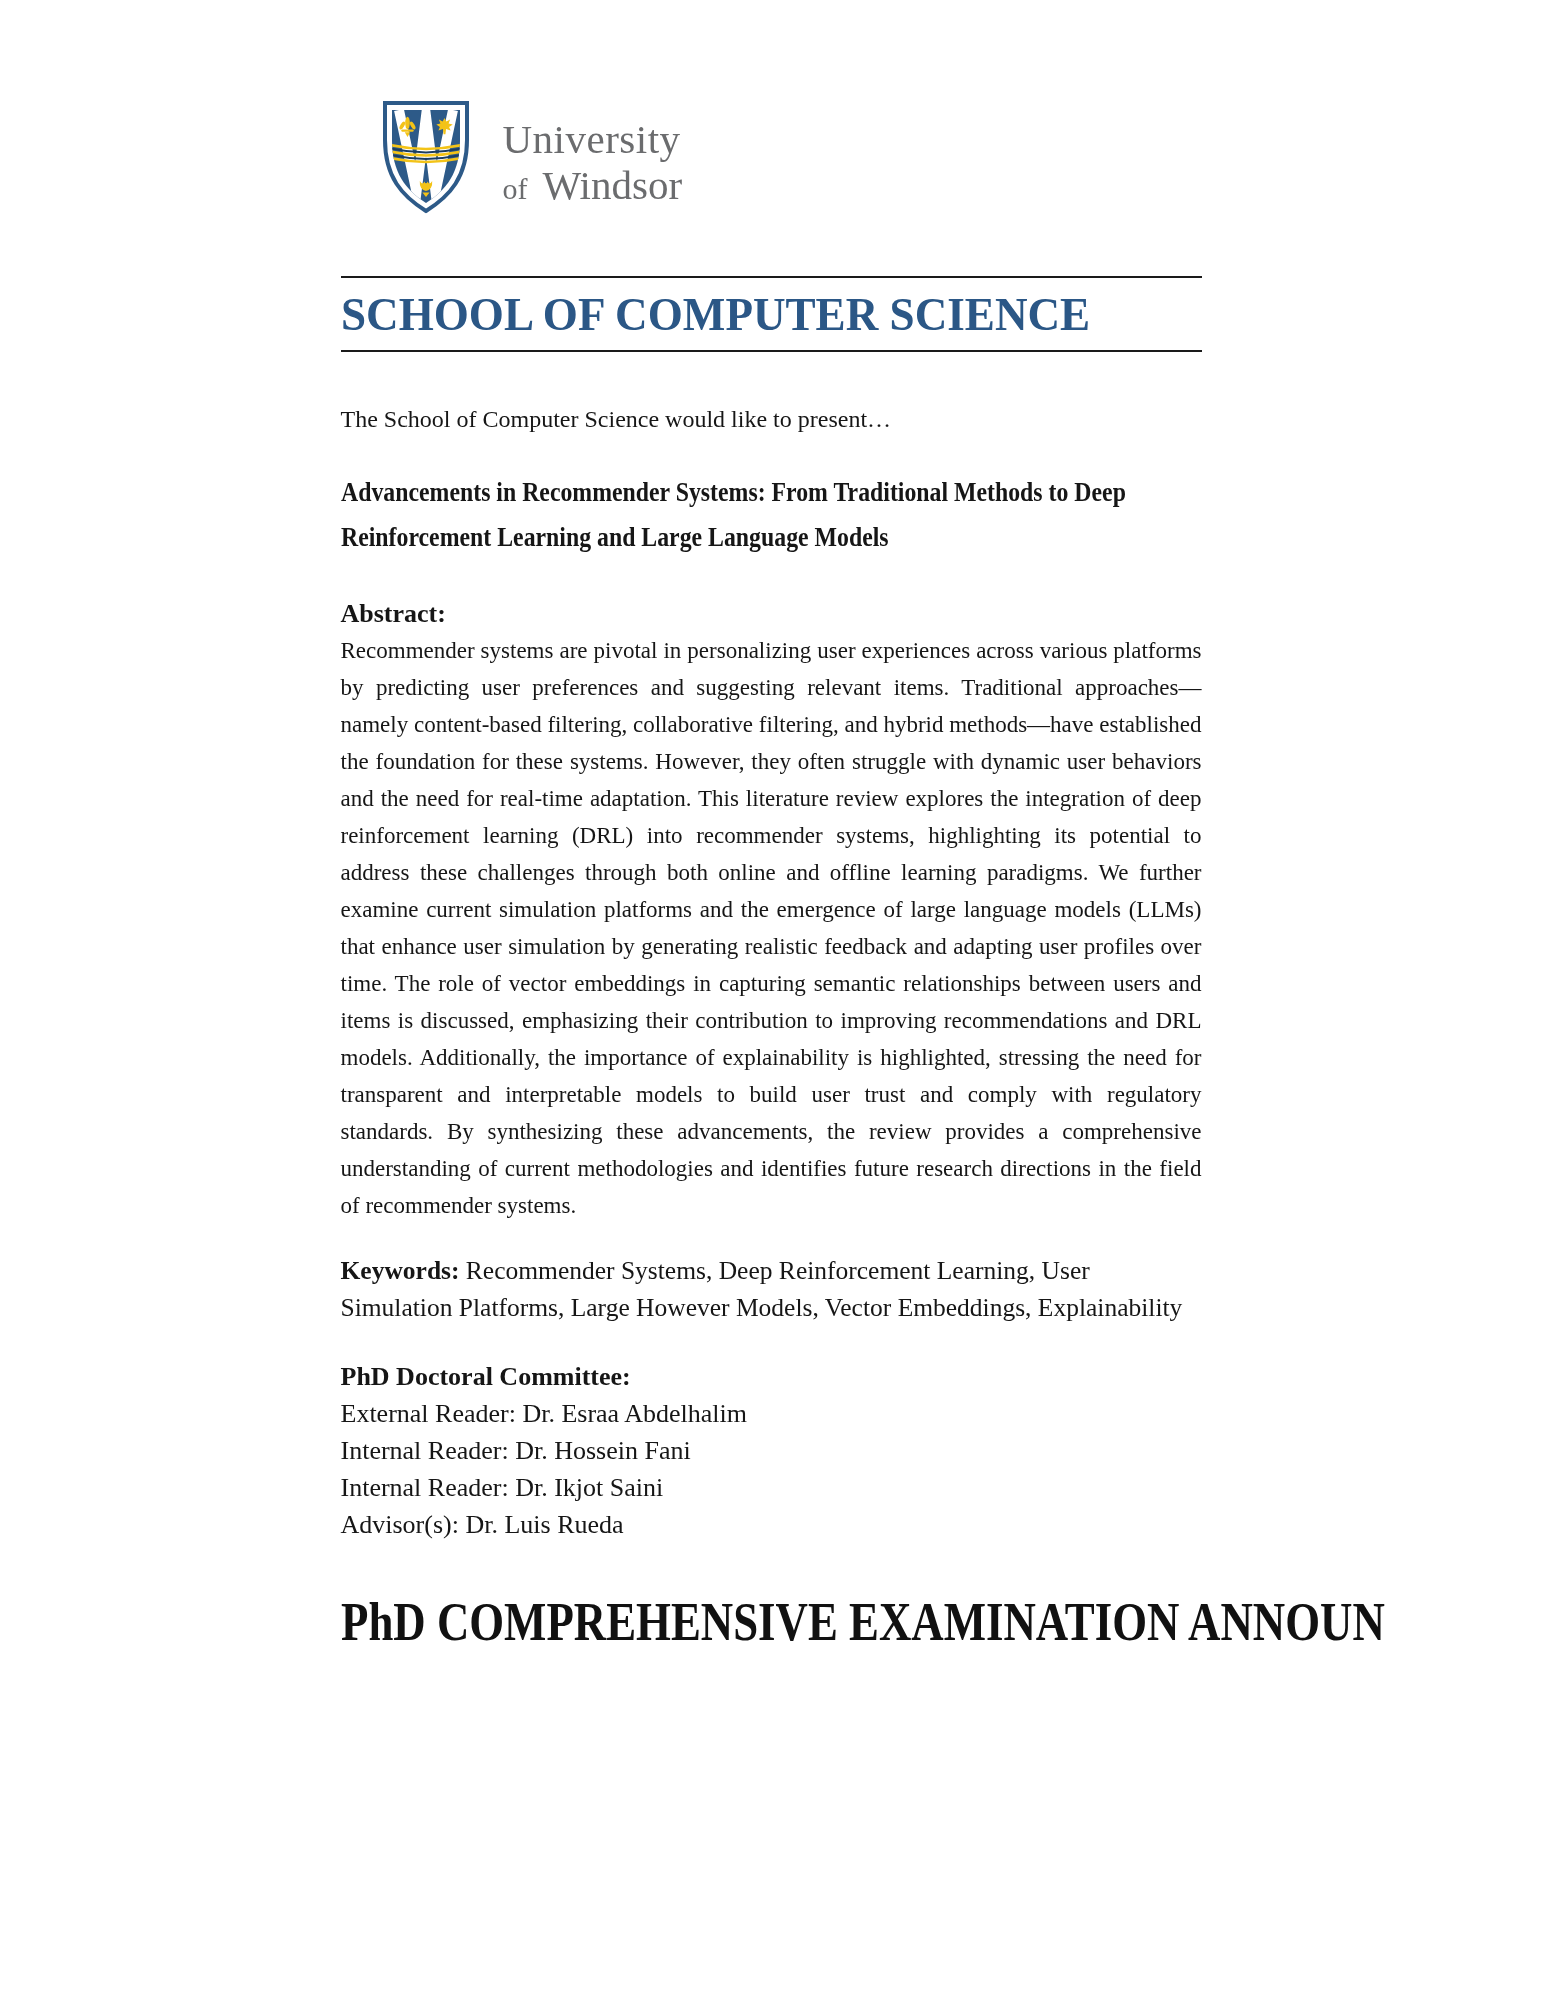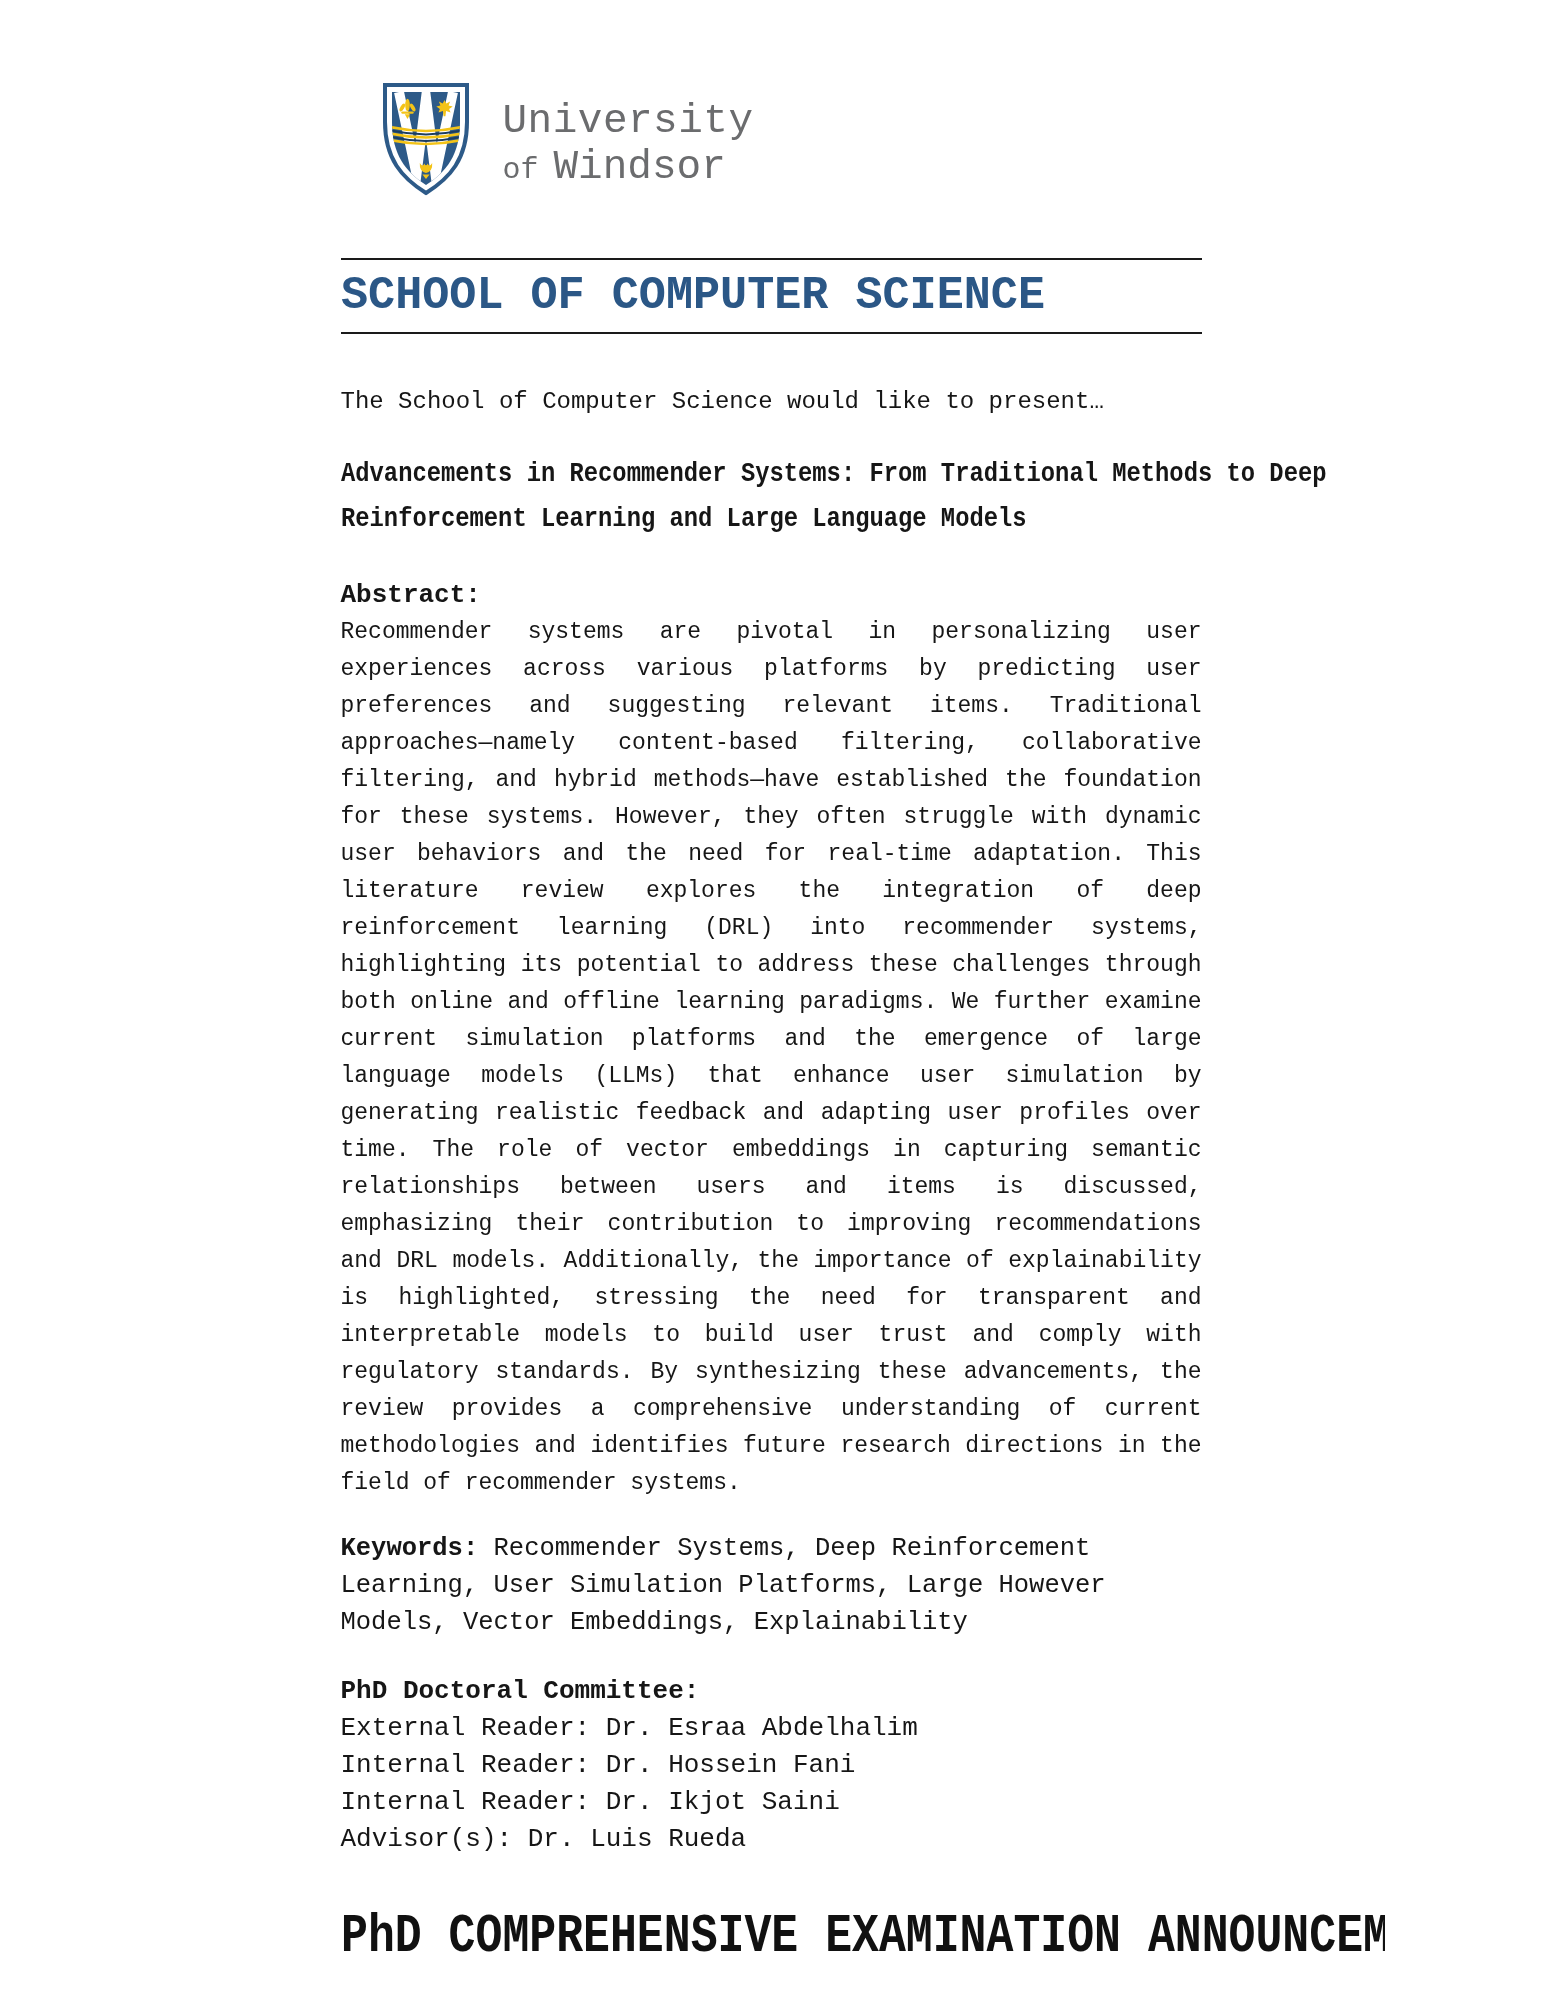--- a/index.html
+++ b/index.html
@@ -3,23 +3,23 @@
 <meta charset="utf-8">
 <style>
   html,body{margin:0;padding:0;background:#ffffff;}
   .page{
     position:relative;
     width:1224px;
     height:2000px;
     margin:0 auto;
     background:#ffffff;
     box-sizing:border-box;
-    padding:0 183px 0 180px;
+    padding:18px 183px 0 180px;
     overflow:hidden;
-    font-family:Liberation Mono, monospace;
+    font-family:Liberation Serif, serif;
     color:#161616;
   }
   
   .logo-row{margin:78px 0 0 35px;height:120px;display:flex;align-items:flex-start;gap:27px;}
   .logo-text{margin-top:20px;color:var(--logo-gray,#6B6C6E);}
   .logo-line1{font-size:41px;line-height:46px;letter-spacing:0.5px;}
   .logo-line2{line-height:47px;white-space:nowrap;}
   .logo-of{font-size:30px;text-align:center;}
   .logo-windsor{font-size:41px;margin-left:15px;}
   

